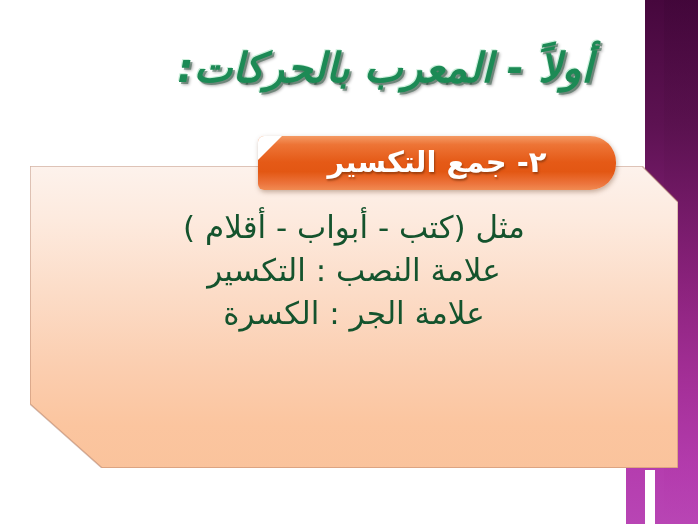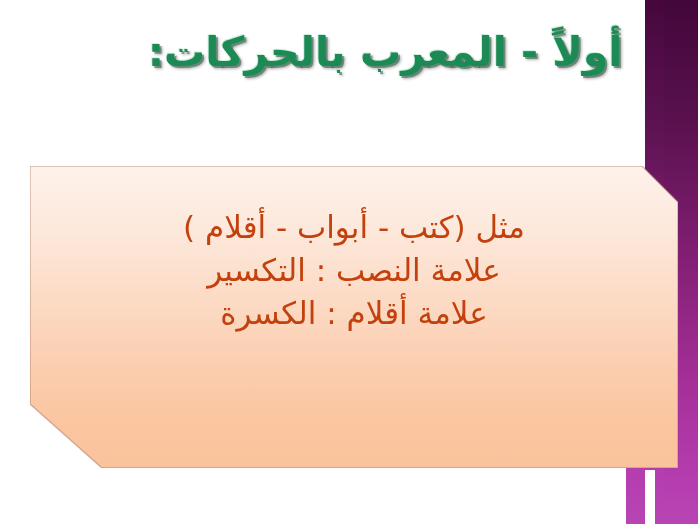--- a/index.html
+++ b/index.html
@@ -68,23 +68,24 @@
   }
 
   
   .heading {
     position: absolute;
     top: 28px;
     right: 24px;
     left: 96px;
     height: 80px;
     display: flex;
-    align-items: flex-start;
+    align-items: center;
     justify-content: center;
     pointer-events: none;
+    font-style: italic;
   }
   .heading-text {
     font-size: 41px;
     font-weight: bold;
     color: #1c8a55;
     letter-spacing: 0px;
     white-space: nowrap;
     direction: rtl;
     text-shadow:
        2px 2px 0 rgba(20,70,45,.45),
@@ -164,21 +165,21 @@
     position: absolute;
     left: 30px;
     top: 206px;
     width: 648px;
     direction: rtl;
     text-align: center;
     pointer-events: none;
   }
   .line {
     font-size: 31px;
-    color: #c2410c;
+    color: #14532d;
     line-height: 1.33;
     white-space: nowrap;
     direction: rtl;
     padding: 1px 0;
   }
   .line.first { letter-spacing: 0; }
 </style>
 </head>
 <body>
 
@@ -196,17 +197,21 @@
   <div class="card"></div>
   <div class="card-edge">
     <svg width="648" height="302" viewBox="0 0 648 302" xmlns="http://www.w3.org/2000/svg">
       <polygon points="0,0 612,0 648,36 648,302 72,302 0,238" fill="none" stroke="rgba(160,105,80,.45)" stroke-width="1.5"></polygon>
     </svg>
   </div>
 
   <div class="lines">
     <div class="line first">مثل (كتب - أبواب - أقلام )</div>
     <div class="line">علامة النصب : التكسير</div>
-    <div class="line">علامة أقلام : الكسرة</div>
-  </div>
-
+    <div class="line">علامة الجر : الكسرة</div>
+  </div>
+
+  <div class="banner-round">
+    <span class="banner-text">٢- جمع التكسير</span>
+    <span class="banner-chamfer"></span>
+  </div>
 
 </div>
 
 </body></html>

